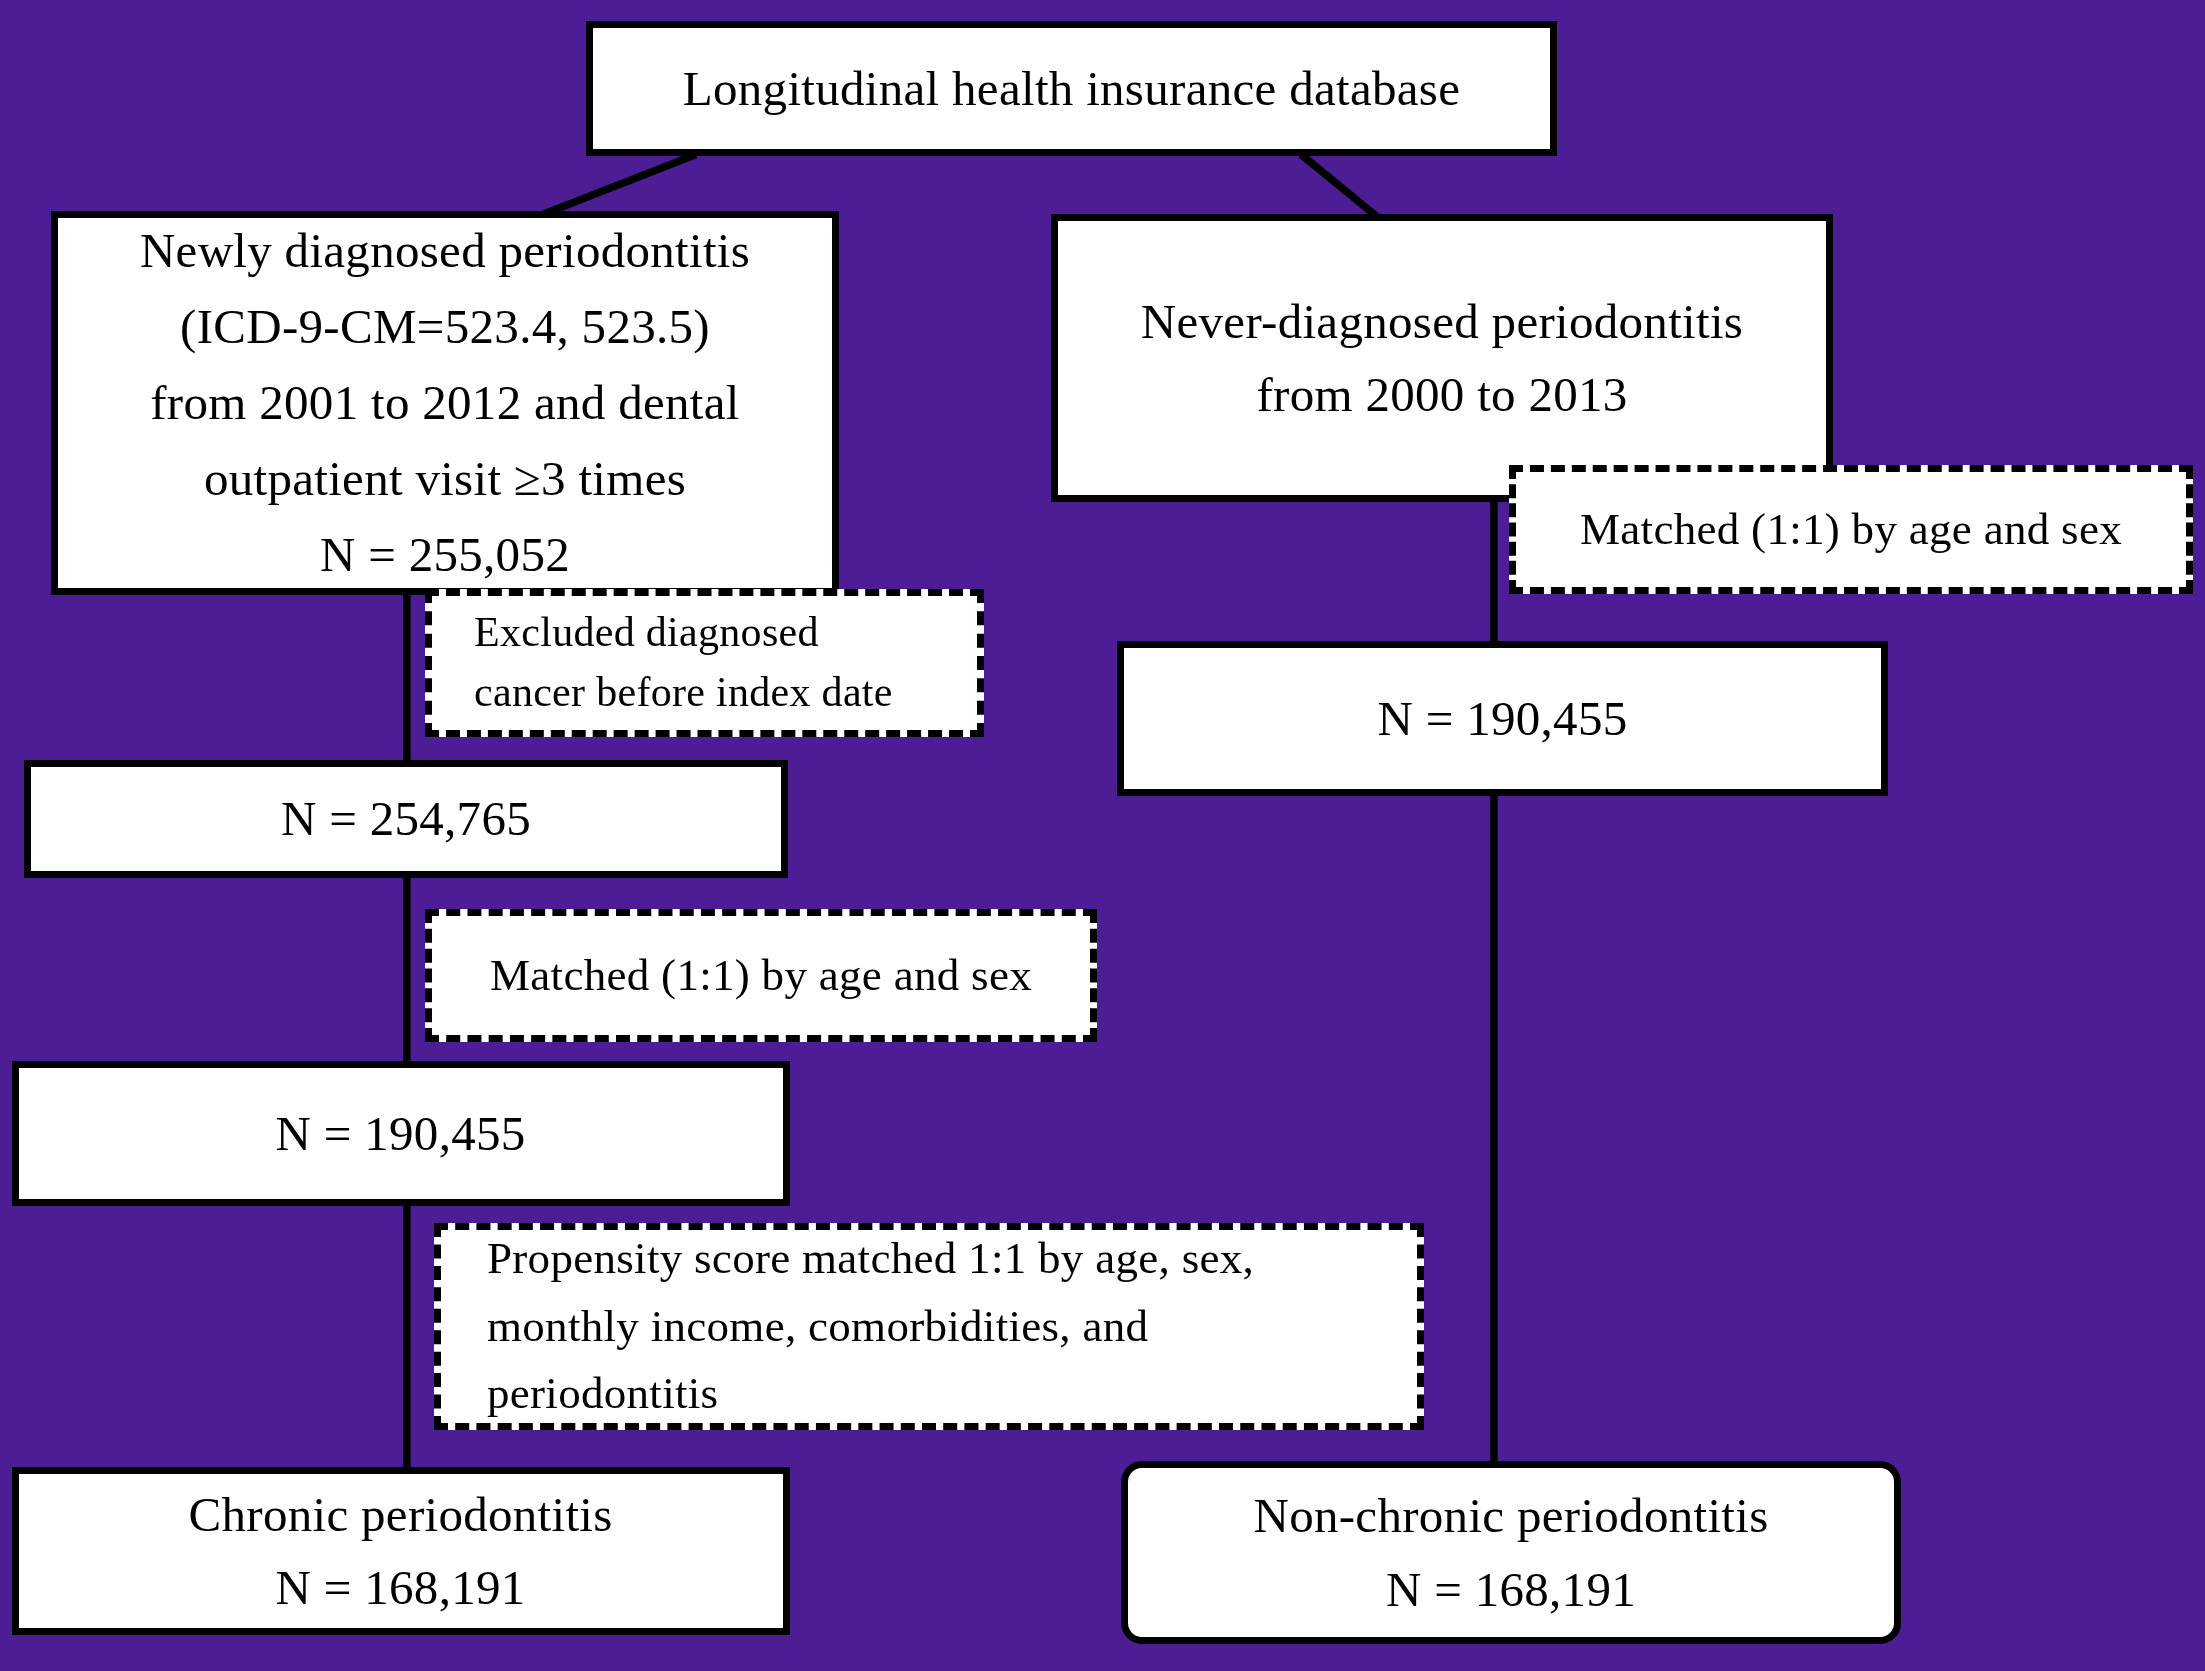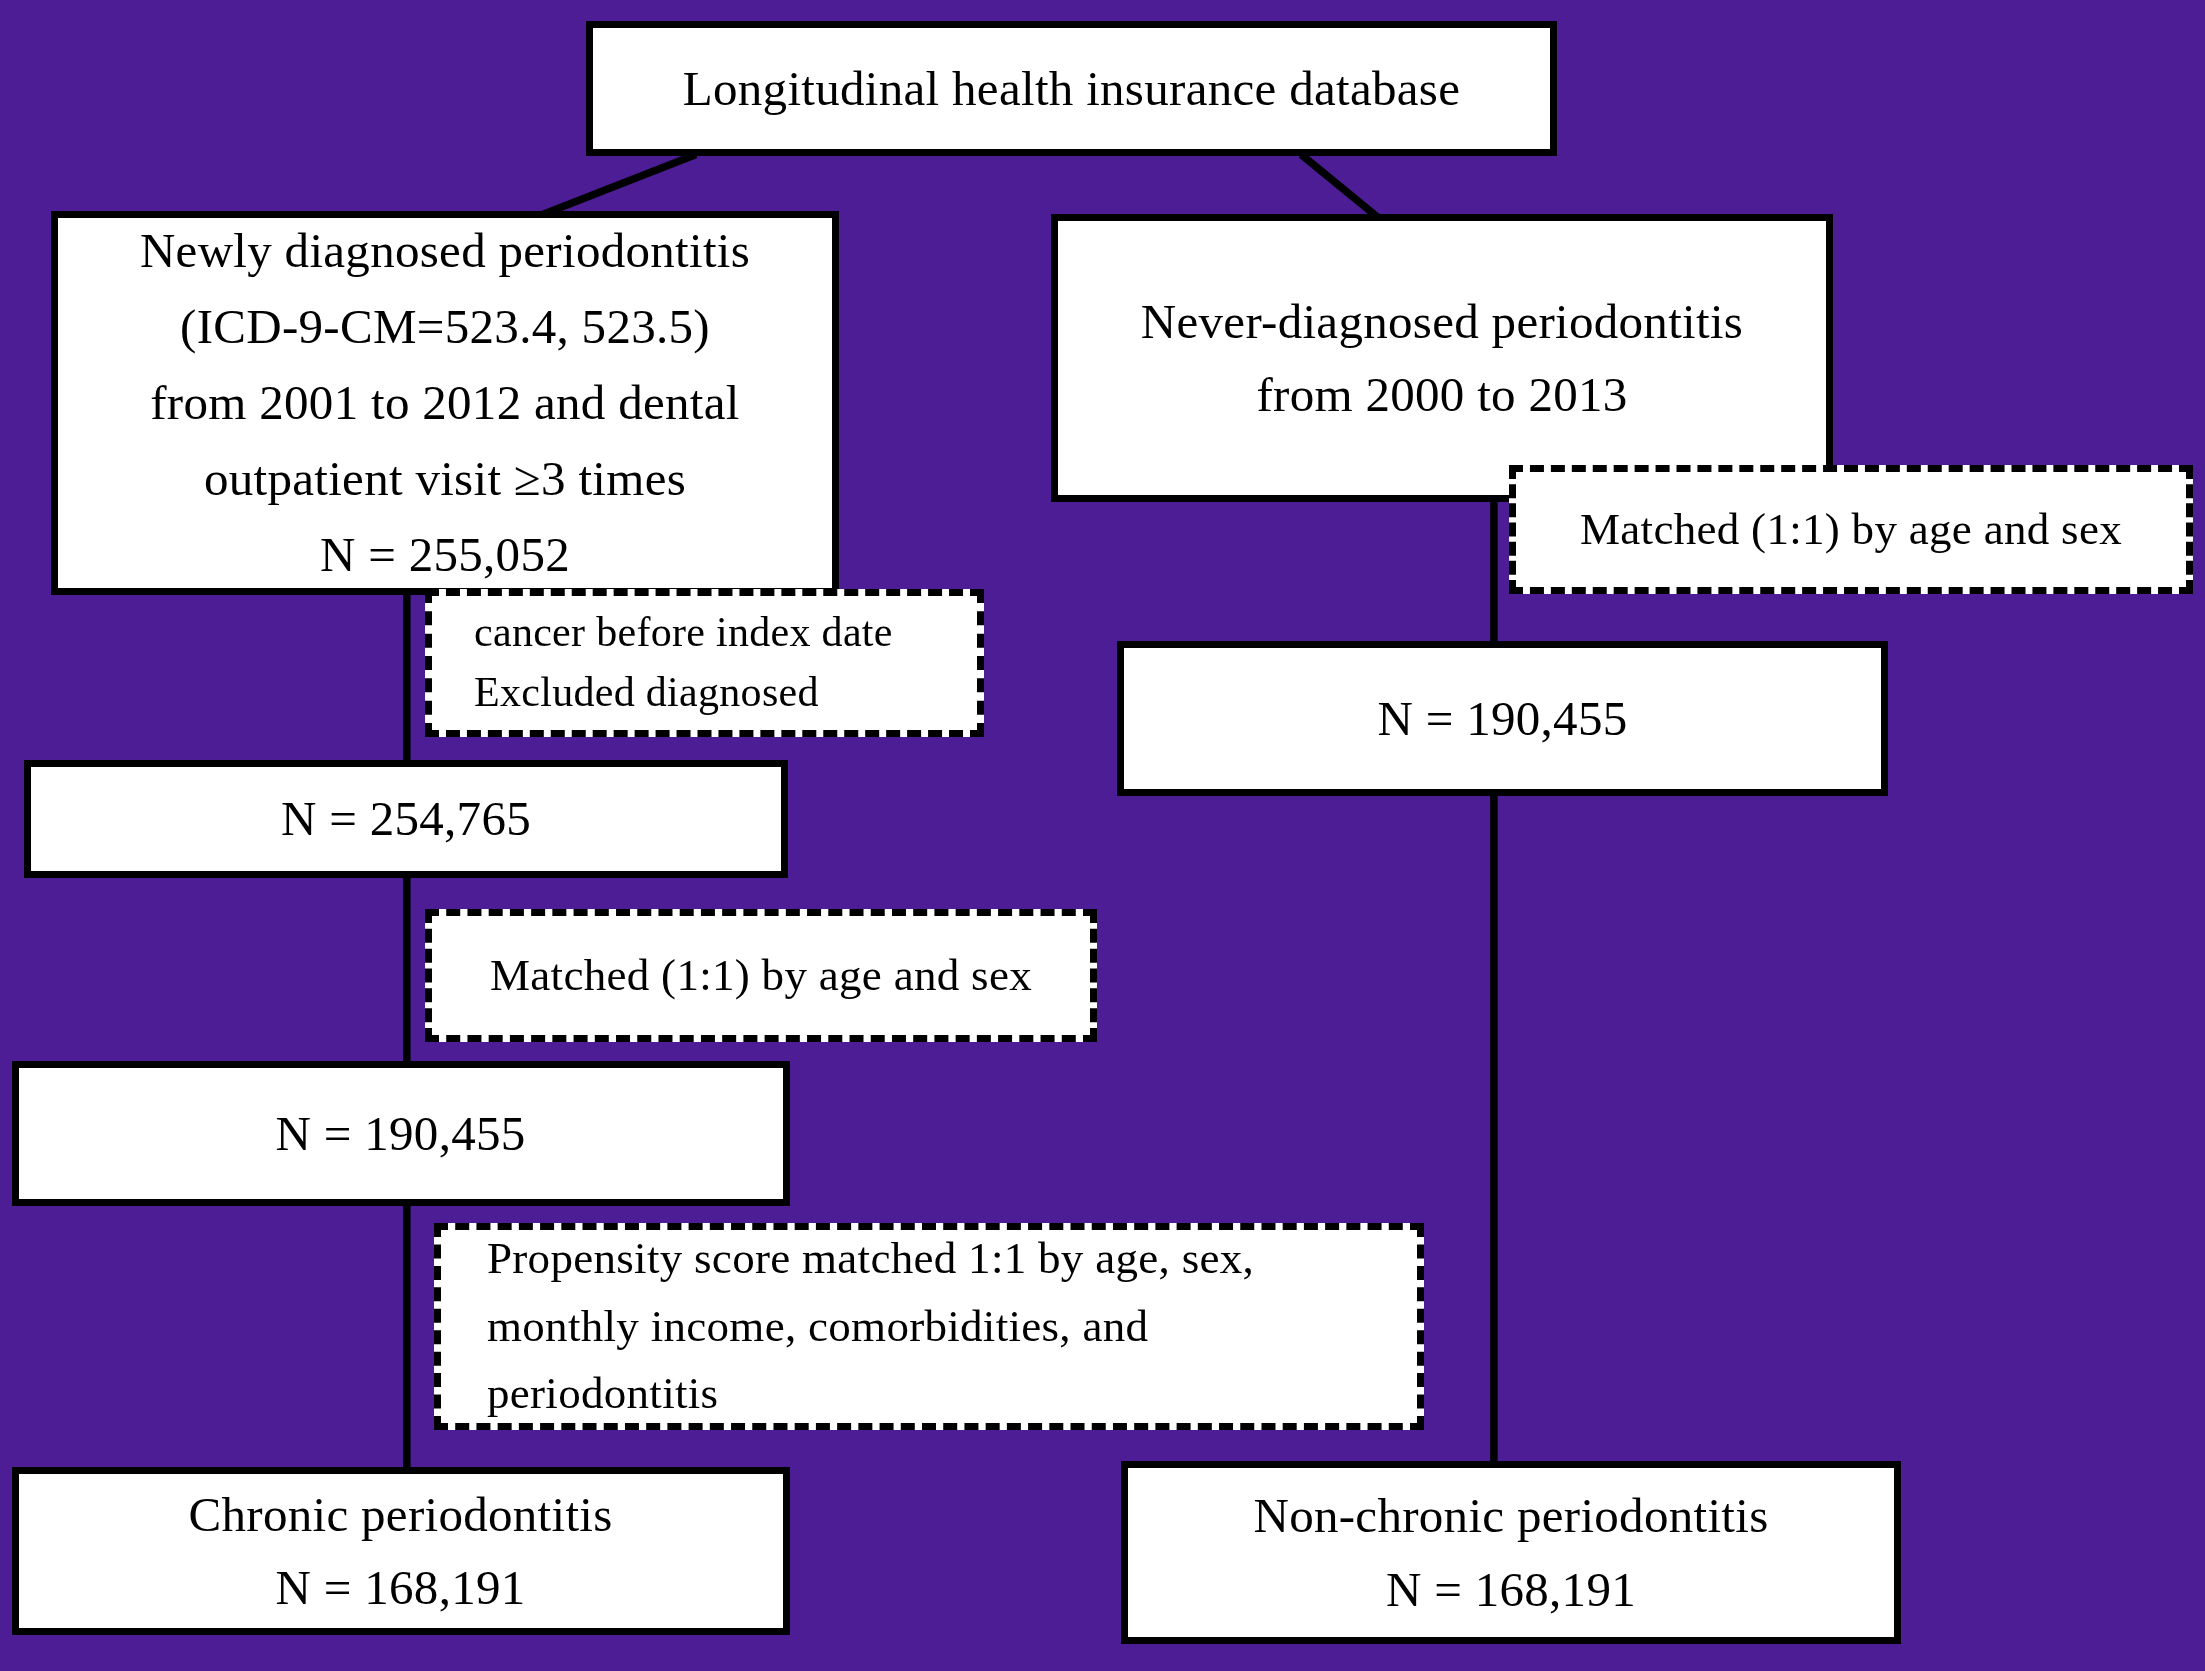--- a/index.html
+++ b/index.html
@@ -87,22 +87,22 @@
 
   <div class="node dashed" style="left:1509px; top:465px; width:684px; height:129px;">
     <span class="line">Matched (1:1) by age and sex</span>
   </div>
 
   <div class="node solid" style="left:1117px; top:641px; width:771px; height:155px;">
     <span class="line">N = 190,455</span>
   </div>
 
   <div class="node dashed left-align" style="left:425px; top:589px; width:559px; height:148px; padding-left:42px; font-size:42px;">
+    <span class="line">Excluded diagnosed</span>
     <span class="line">cancer before index date</span>
-    <span class="line">Excluded diagnosed</span>
   </div>
 
   <div class="node solid" style="left:24px; top:760px; width:764px; height:118px;">
     <span class="line">N = 254,765</span>
   </div>
 
   <div class="node dashed" style="left:425px; top:909px; width:672px; height:133px;">
     <span class="line">Matched (1:1) by age and sex</span>
   </div>
 
@@ -114,19 +114,19 @@
     <span class="line">Propensity score matched 1:1 by age, sex,</span>
     <span class="line">monthly income, comorbidities, and</span>
     <span class="line">periodontitis</span>
   </div>
 
   <div class="node solid" style="left:11.6px; top:1467px; width:778px; height:168px; line-height:1.5;">
     <span class="line">Chronic periodontitis</span>
     <span class="line">N = 168,191</span>
   </div>
 
-  <div class="node solid" style="left:1121px; top:1461px; width:780px; height:183px; line-height:1.5;">
+  <div class="node solid" style="left:1121px; top:1461px; width:780px; height:183px; line-height:1.5;border-radius:21px;">
     <span class="line">Non-chronic periodontitis</span>
     <span class="line">N = 168,191</span>
   </div>
 
 </div>
 
 
 </body></html>

